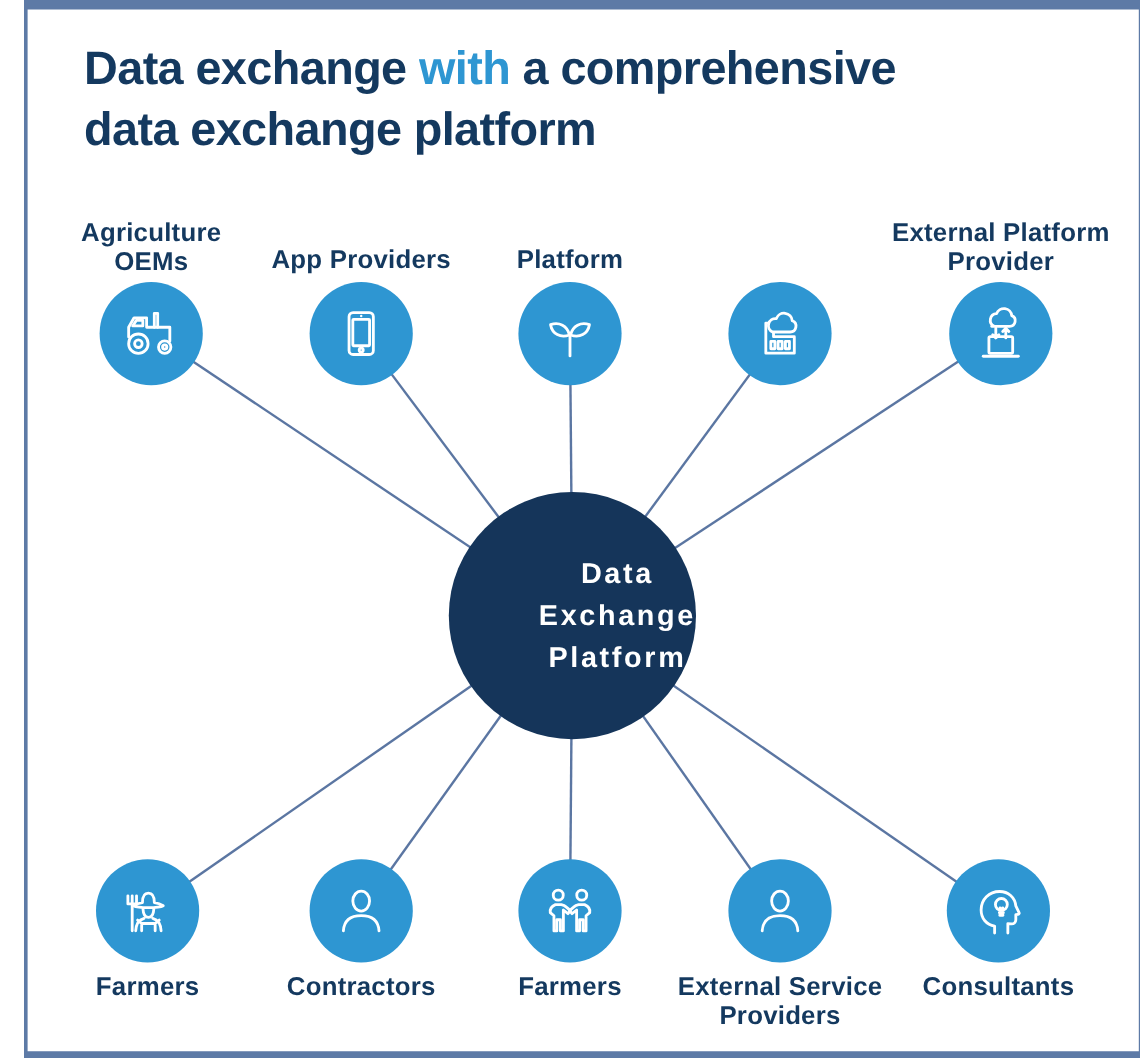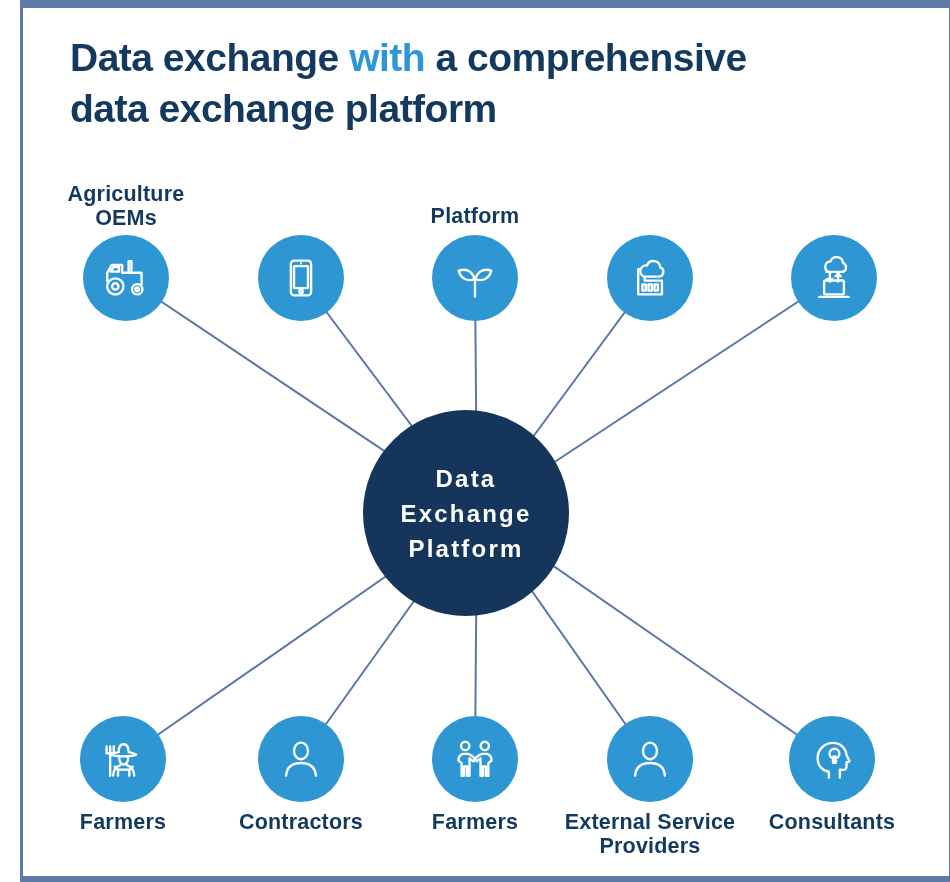--- a/index.html
+++ b/index.html
@@ -37,27 +37,27 @@
     left: 0; top: 0;
     width: 944px; height: 868px;
   }
   .links line {
     stroke: var(--line, #5b76a2);
     stroke-width: 2;
   }
 
   .hub {
     position: absolute;
-    left: 340px; top: 402px;
+    left: 351px; top: 402px;
     width: 206px; height: 206px;
     border-radius: 50%;
     background: var(--center-navy, #15355a);
     display: flex;
     align-items: center;
-    justify-content: center;
+    justify-content: flex-end;
   }
   .hub-label {
     color: #ffffff;
     font-weight: bold;
     font-size: 24px;
     line-height: 35px;
     letter-spacing: 2.2px;
     text-align: center;
     white-space: pre-line;
   }
@@ -200,21 +200,24 @@
     <svg class="icon" viewBox="0 0 48 48">
       <path d="M21.2 40.5 V35.3 C15.2 34.4 11.2 29.7 11.2 23.4 C11.2 15.6 17.1 9.7 24.9 9.7 C31.3 9.7 36.3 14.1 36.9 20.4 L39.3 25.3 C39.6 25.9 39.3 26.5 38.6 26.6 L36.9 26.9 V30.7 C36.9 32.7 35.4 33.9 33.4 33.7 L31 33.5 V40.5"></path>
       <circle cx="26.2" cy="19.3" r="4.4"></circle>
       <path d="M25.2 23.7 V21.8 M27.2 23.7 V21.8"></path>
       <path d="M24.7 25.4 H27.7 M25 27.3 H27.4"></path>
     </svg>
   </div>
 
   <div class="node-label" style="left:-7px;  top:174px">Agriculture
 OEMs</div>
+  <div class="node-label" style="left:168px; top:196px">App Providers</div>
   <div class="node-label" style="left:342px; top:196px">Platform</div>
+  <div class="node-label" style="left:701px; top:174px">External Platform
+Provider</div>
 
   <div class="node-label" style="left:-10px; top:802px">Farmers</div>
   <div class="node-label" style="left:168px; top:802px">Contractors</div>
   <div class="node-label" style="left:342px; top:802px">Farmers</div>
   <div class="node-label" style="left:699px; top:802px">Consultants</div>
   <div class="node-label" style="left:517px; top:802px">External Service
 Providers</div>
 
 </div>
 

